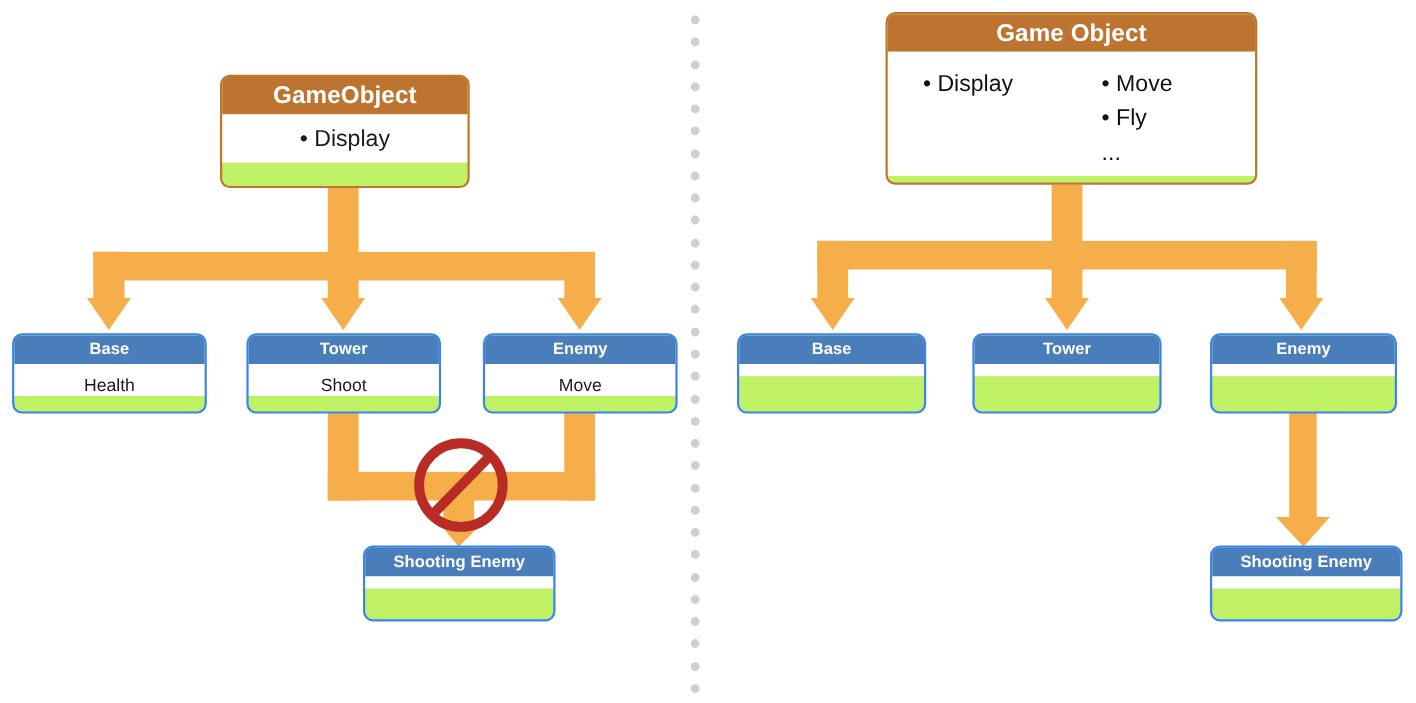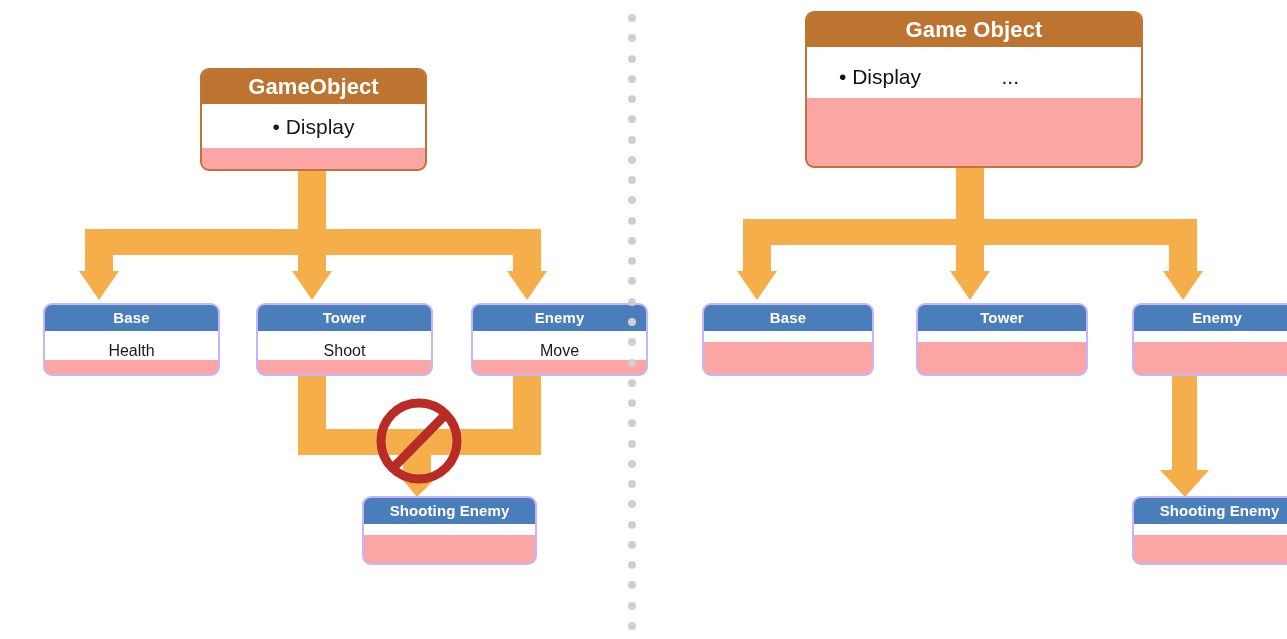--- a/index.html
+++ b/index.html
@@ -24,28 +24,27 @@
     top: 0;
     width: 1287px;
     height: 639px;
   }
   
   .node {
     position: absolute;
     box-sizing: border-box;
     border-radius: 9px;
     overflow: hidden;
-    background: #fca5a5;
+    background: #bef264;
   }
   .node.brown {
     border: 2px solid #C07433;
   }
   .node.blue {
-    border: 2px solid #c4b5fd;
-    margin-left: 32px;
+    border: 2px solid #3b82f6;
   }
   .node-head {
     box-sizing: border-box;
     width: 100%;
     color: #ffffff;
     font-weight: bold;
     text-align: center;
     letter-spacing: 0.1px;
   }
   .brown .node-head {
@@ -241,20 +240,26 @@
   <div class="node brown" style="left:805px; top:11px; width:338px; height:157px;">
     <div class="node-head">Game Object</div>
     <div class="node-body">
       <div class="bullet-cols">
         <div class="bullet-col col1">
           <div class="bullet-item">
             <span>•&nbsp;</span><span>Display</span>
           </div>
         </div>
         <div class="bullet-col col2">
+          <div class="bullet-item">
+            <span>•&nbsp;</span><span>Move</span>
+          </div>
+          <div class="bullet-item">
+            <span>•&nbsp;</span><span>Fly</span>
+          </div>
           <div class="bullet-item">...</div>
         </div>
       </div>
     </div>
   </div>
 
   <div class="node blue" style="left:670px; top:303px; width:172px; height:73px;">
     <div class="node-head">Base</div>
     <div class="node-body"></div>
   </div>

